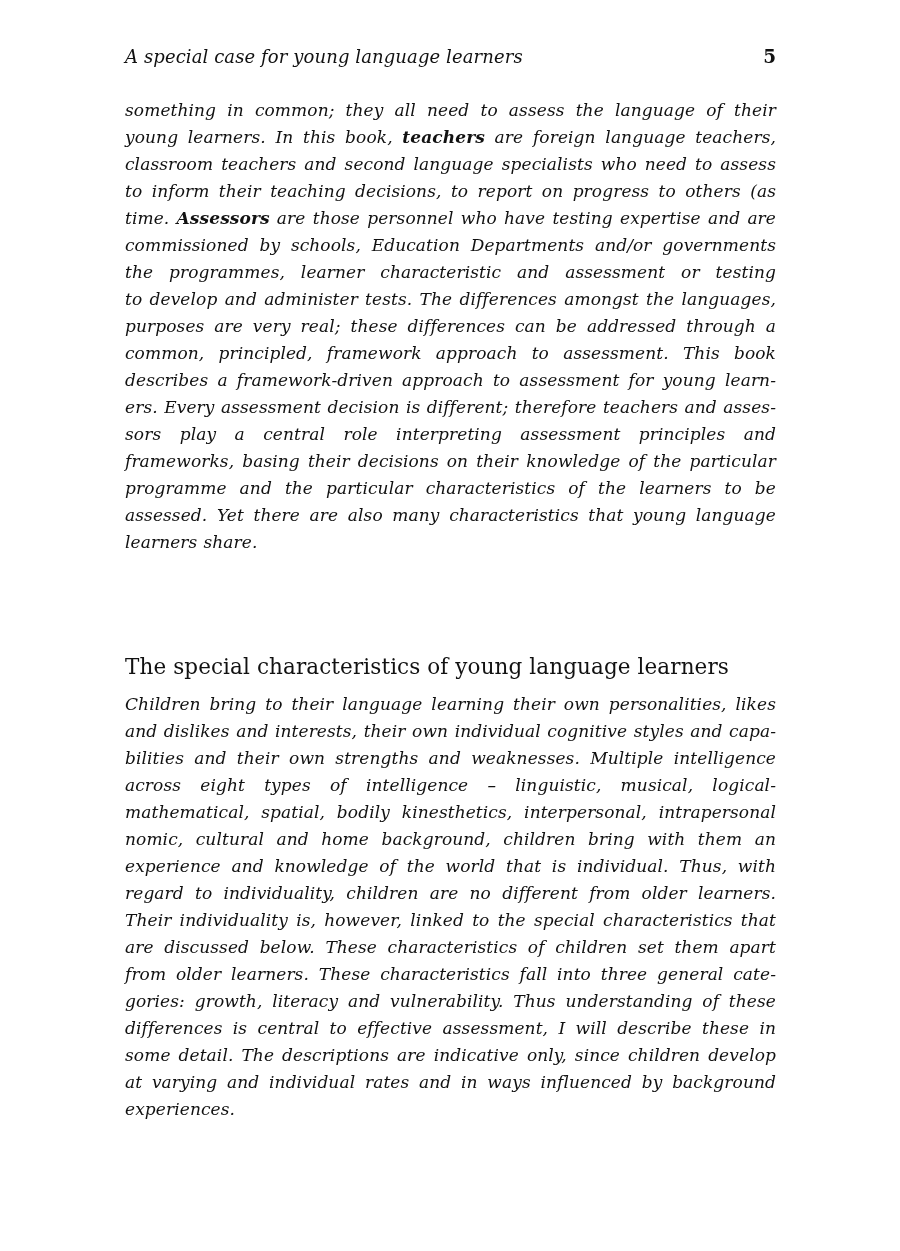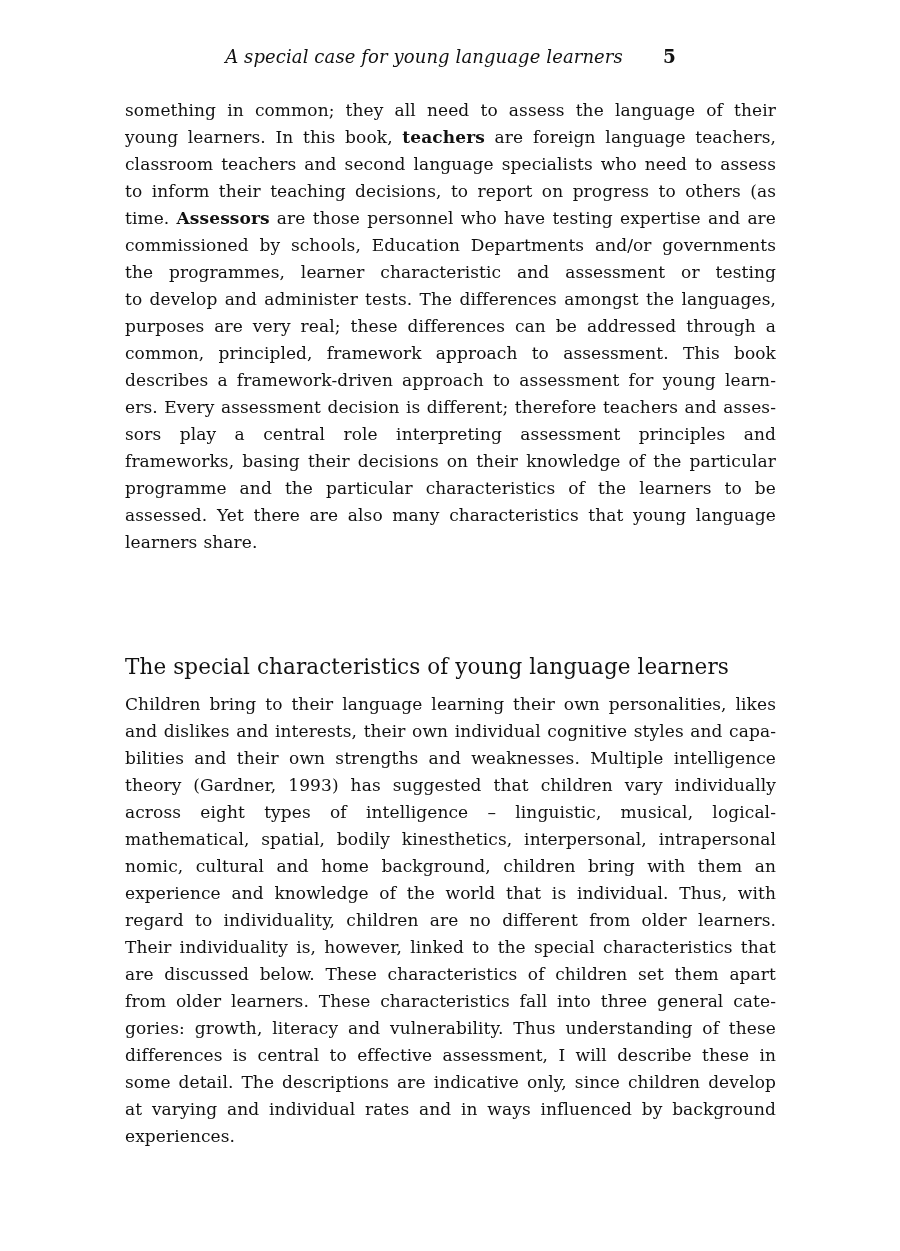--- a/index.html
+++ b/index.html
@@ -18,39 +18,40 @@
     height: 1251px;
     background: #ffffff;
     overflow: hidden;
   }
   .page-header {
     position: absolute;
     top: 45px;
     left: 125px;
     width: 651px;
     display: flex;
-    justify-content: center;
+    justify-content: space-between;
     align-items: baseline;
     line-height: 24px;
   }
   .running-title {
     font-style: italic;
     font-size: 18px;
     letter-spacing: 0.1px;
     white-space: nowrap;
   }
   .folio {
     font-size: 18.5px;
     font-weight: 600;
     margin-left: 40px;
   }
   .text-block {
     position: absolute;
     left: 125px;
     width: 651px;
+    font-style: italic;
   }
   #para1 { top: 97px; }
   #para2 { top: 691px; }
   .line {
     font-size: 17px;
     line-height: 27px;
     height: 27px;
     text-align: justify;
     text-align-last: justify;
     letter-spacing: 0.1px;
@@ -101,21 +102,20 @@
       <div class="line"><span>assessed. Yet there are also many characteristics that young language</span></div>
       <div class="line final"><span>learners share.</span></div>
     </div>
 
   <h2 class="section-heading">The special characteristics of young language learners</h2>
 
   <div id="para2" class="text-block">
       <div class="line"><span>Children bring to their language learning their own personalities, likes</span></div>
       <div class="line"><span>and dislikes and interests, their own individual cognitive styles and capa-</span></div>
       <div class="line"><span>bilities and their own strengths and weaknesses. Multiple intelligence</span></div>
-      <div class="line"><span>theory (Gardner, 1993) has suggested that children vary individually</span></div>
       <div class="line"><span>across eight types of intelligence – linguistic, musical, logical-</span></div>
       <div class="line"><span>mathematical, spatial, bodily kinesthetics, interpersonal, intrapersonal</span></div>
       <div class="line"><span>nomic, cultural and home background, children bring with them an</span></div>
       <div class="line"><span>experience and knowledge of the world that is individual. Thus, with</span></div>
       <div class="line"><span>regard to individuality, children are no different from older learners.</span></div>
       <div class="line"><span>Their individuality is, however, linked to the special characteristics that</span></div>
       <div class="line"><span>are discussed below. These characteristics of children set them apart</span></div>
       <div class="line"><span>from older learners. These characteristics fall into three general cate-</span></div>
       <div class="line"><span>gories: growth, literacy and vulnerability. Thus understanding of these</span></div>
       <div class="line"><span>differences is central to effective assessment, I will describe these in</span></div>

